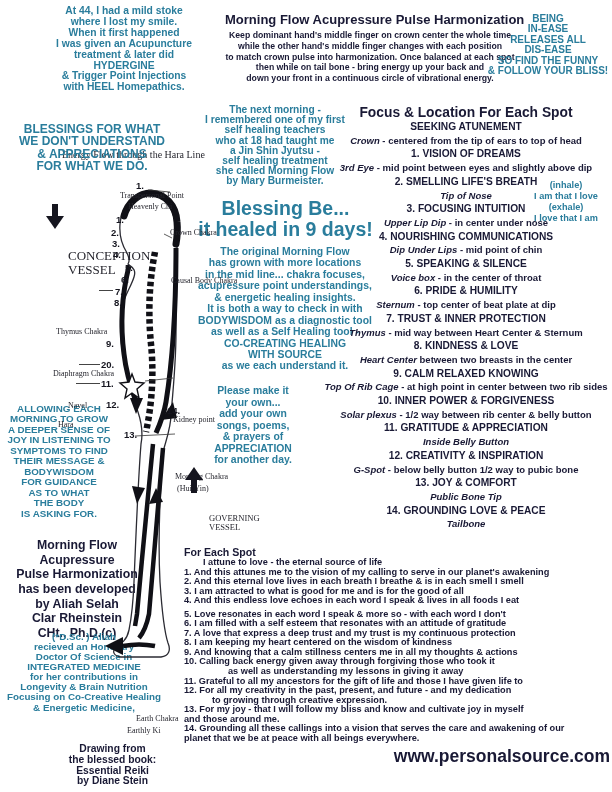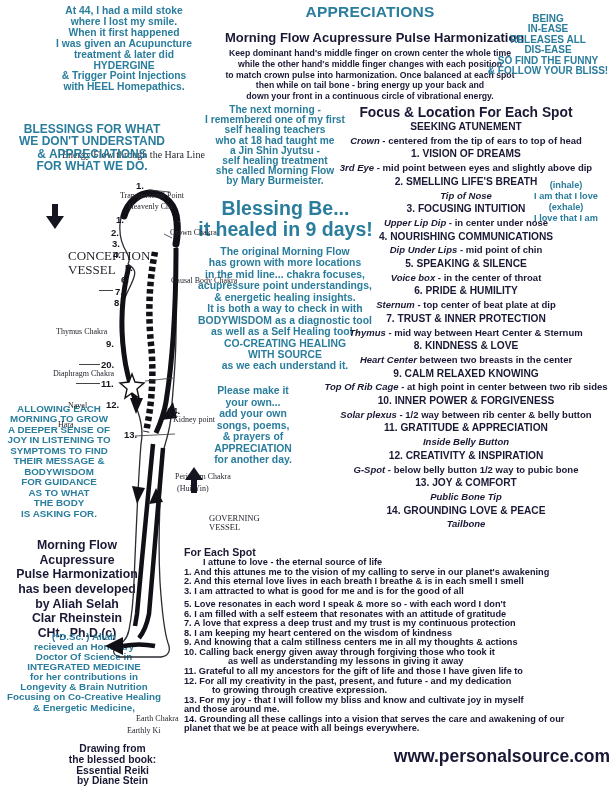--- a/index.html
+++ b/index.html
@@ -63,21 +63,20 @@
   <div class="abs story ctr pre teal b">At 44, I had a mild stoke
 where I lost my smile.
 When it first happened
 I was given an Acupuncture
 treatment &amp; later did
 HYDERGINE
 &amp; Trigger Point Injections
 with HEEL Homepathics.</div>
 
   <div class="abs hdr ctr">
-    <div class="hdr-title teal b">APPRECIATIONS</div>
     <div class="hdr-sub ink b">Morning Flow Acupressure Pulse Harmonization</div>
     <div class="hdr-ins ink b pre">Keep dominant hand's middle finger on crown center the whole time
 while the other hand's middle finger changes with each position
 to match crown pulse into harmonization. Once balanced at each spot
 then while on tail bone - bring energy up your back and
 down your front in a continuous circle of vibrational energy.</div>
   </div>
 
   <div class="abs bliss ctr pre teal b">BEING
 IN-EASE
@@ -180,21 +179,21 @@
   <div class="abs serif lbl pre" style="left:68px;top:205px;font-size:13px;">CONCEPTION
 VESSEL</div>
   <div class="abs tri-down" style="left:46px;top:216px;"></div>
   <div class="abs stem" style="left:52px;top:204px;width:6px;height:13px;"></div>
   <div class="abs serif lbl" style="left:171px;top:233px;">Causal Body Chakra</div>
   <div class="abs serif lbl" style="left:56px;top:284px;">Thymus Chakra</div>
   <div class="abs serif lbl" style="left:53px;top:326px;">Diaphragm Chakra</div>
   <div class="abs serif lbl" style="left:68px;top:358px;">Navel</div>
   <div class="abs serif lbl" style="left:58px;top:377px;">Hara</div>
   <div class="abs serif lbl" style="left:173px;top:372px;">Kidney point</div>
-  <div class="abs serif lbl" style="left:175px;top:429px;">Perineum Chakra</div>
+  <div class="abs serif lbl" style="left:175px;top:429px;">Morning Chakra</div>
   <div class="abs serif lbl" style="left:177px;top:441px;">(Hui-Yin)</div>
   <div class="abs serif lbl pre" style="left:209px;top:470px;font-size:8.5px;">GOVERNING
 VESSEL</div>
   <div class="abs tri-up" style="left:185px;top:467px;"></div>
   <div class="abs stem" style="left:191px;top:480px;width:6px;height:13px;"></div>
   <div class="abs serif lbl" style="left:136px;top:671px;">Earth Chakra</div>
   <div class="abs serif lbl" style="left:127px;top:683px;">Earthly Ki</div>
 
   <div class="conn" style="left:99px;top:290px;width:14px;"></div>
   <div class="conn" style="left:79px;top:364px;width:21px;"></div>
@@ -254,20 +253,21 @@
 I am that I love
 (exhale)
 I love that I am</div>
 
   <div class="abs spot">
     <div class="spot-title ink">For Each Spot</div>
     <div class="s-line s-intro">I attune to love - the eternal source of life</div>
     <div class="s-line">1. And this attunes me to the vision of my calling to serve in our planet's awakening</div>
     <div class="s-line">2. And this eternal love lives in each breath I breathe &amp; is in each smell I smell</div>
     <div class="s-line">3. I am attracted to what is good for me and is for the good of all</div>
+    <div class="s-line">4. And this endless love echoes in each word I speak &amp; lives in all foods I eat</div>
     <div class="s-line s-gap">5. Love resonates in each word I speak &amp; more so - with each word I don't</div>
     <div class="s-line">6. I am filled with a self esteem that resonates with an attitude of gratitude</div>
     <div class="s-line">7. A love that express a deep trust and my trust is my continuous protection</div>
     <div class="s-line">8. I am keeping my heart centered on the wisdom of kindness</div>
     <div class="s-line">9. And knowing that a calm stillness centers me in all my thoughts &amp; actions</div>
     <div class="s-line">10. Calling back energy given away through forgiving those who took it</div>
     <div class="s-line ind1">as well as understanding my lessons in giving it away</div>
     <div class="s-line">11. Grateful to all my ancestors for the gift of life and those I have given life to</div>
     <div class="s-line">12. For all my creativity in the past, present, and future - and my dedication</div>
     <div class="s-line ind2">to growing through creative expression.</div>

